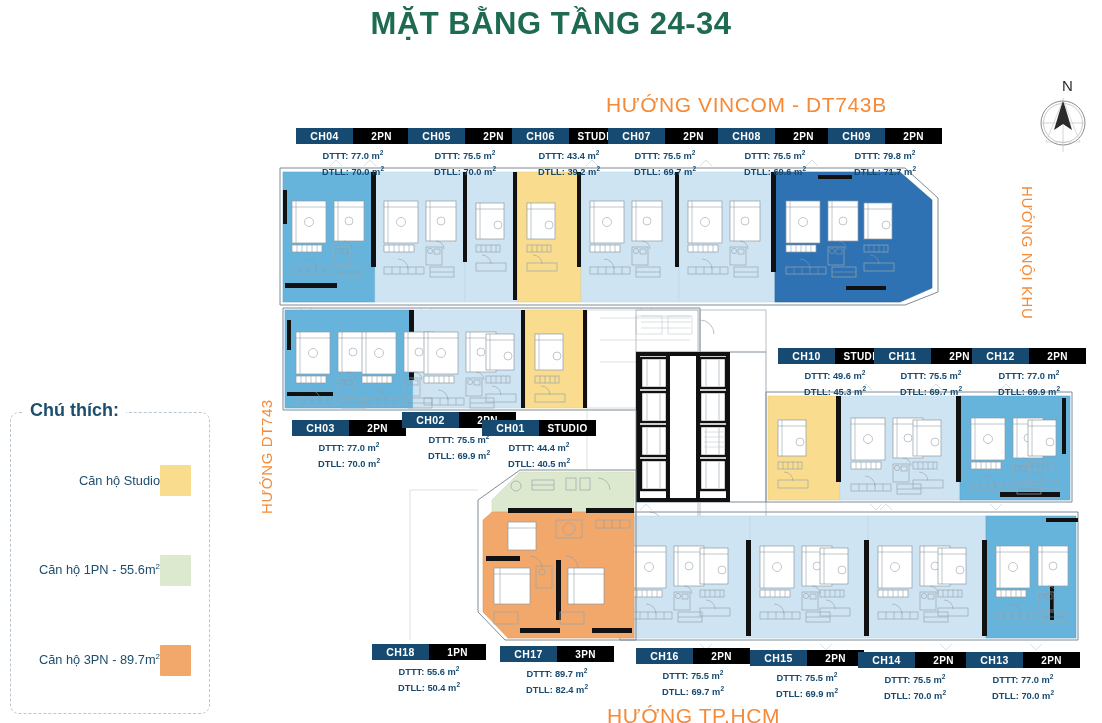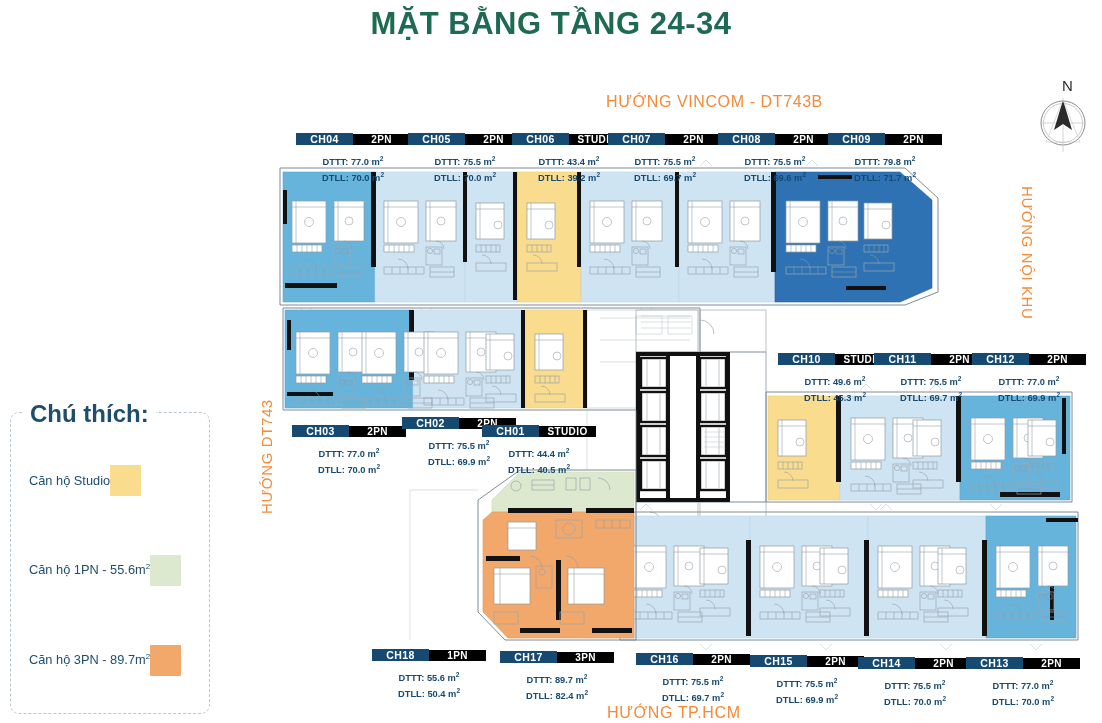--- a/index.html
+++ b/index.html
@@ -16,21 +16,21 @@
     position: absolute; left: 0; top: 6px; width: 1102px;
     text-align: center;
     font-size: 31px; font-weight: bold; letter-spacing: .5px;
     color: #1f6b52;
   }
 
   
   .dir {
     position: absolute;
     color: #F58A38;
-    font-size: 16px;
+    font-size: 21px;
     letter-spacing: .6px;
     white-space: nowrap;
   }
   #dir-top   { left: 606px; top: 93px; }
   #dir-bottom{ left: 607px; top: 704px; }
   #dir-right {
     left: 1036px; top: 186px;
     transform: rotate(90deg); transform-origin: left top;
     font-size: 15px;
   }
@@ -51,37 +51,37 @@
   #legend {
     position: absolute; left: 10px; top: 412px;
     width: 200px; height: 302px;
     border: 1px dashed #b9c6cf;
     border-radius: 9px;
     background: #fff;
   }
   #legend .legend-title {
     position: absolute; left: 12px; top: -13px;
     background: #fff; padding: 0 7px;
-    font-size: 24px; font-weight: bold; color: #1d4e6e;
+    font-size: 18px; font-weight: bold; color: #1d4e6e;
   }
   #legend .legend-rows {
     position: absolute; left: 0; top: 22px; right: 0; bottom: 8px;
     display: flex; flex-direction: column; justify-content: space-around;
   }
   .legend-row {
-    display: flex; align-items: center; justify-content: flex-start;
+    display: flex; align-items: center; justify-content: flex-end;
     padding: 0 18px 0 18px; height: 42px;
   }
   .legend-label { font-size: 12.8px; color: #1d4e6e; }
   .legend-label sup { font-size: 8px; vertical-align: super; }
   .legend-swatch { width: 31px; height: 31px; border-radius: 1px; }
 
   
   .apt-tag { position: absolute; width: 114px; }
-  .apt-tag .tag-bar { display: flex; height: 22px; width: 114px; align-items: center; }
+  .apt-tag .tag-bar { display: flex; height: 16px; width: 114px; }
   .apt-tag .tag-code {
     flex: 0 0 57px; background: #164a70; color: #fff;
     font-size: 10.5px; font-weight: bold; letter-spacing: .4px;
     display: flex; align-items: center; justify-content: center;
   }
   .apt-tag .tag-type {
     flex: 1; background: #000000; color: #ffffff;
     font-size: 10px; font-weight: bold; letter-spacing: .4px;
     display: flex; align-items: center; justify-content: center;
   }

